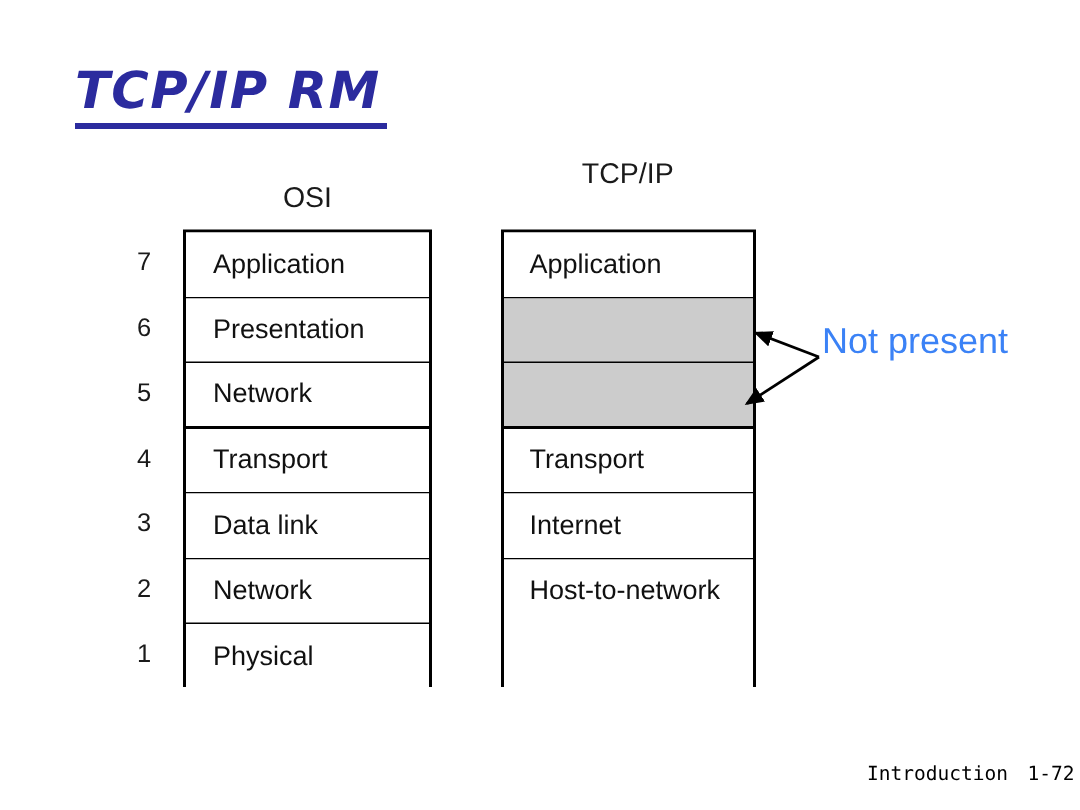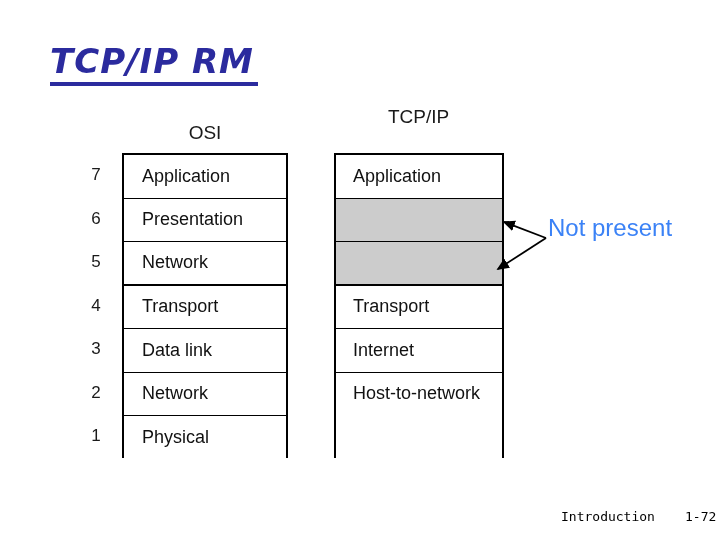--- a/index.html
+++ b/index.html
@@ -155,21 +155,21 @@
 
   
   .footer-text {
     position: absolute;
     font-family: "DejaVu Sans Mono", monospace;
     font-size: 13px;
     color: #000000;
     white-space: nowrap;
   }
   #footer-label {
-    left: 561px;
+    left: 578px;
     top: 509px;
   }
   #footer-page {
     left: 665px;
     top: 509px;
     margin-left: 20px;
   }
 </style>
 </head>
 <body>

